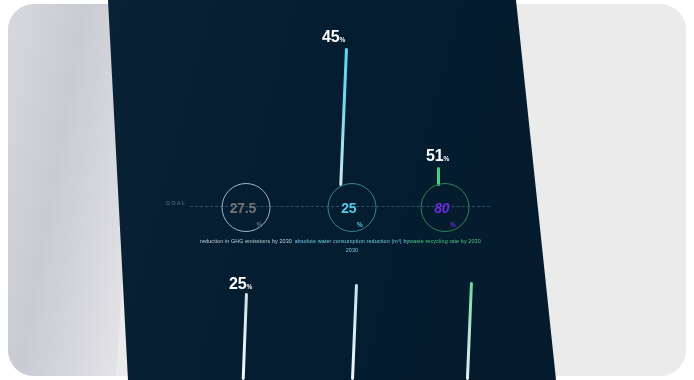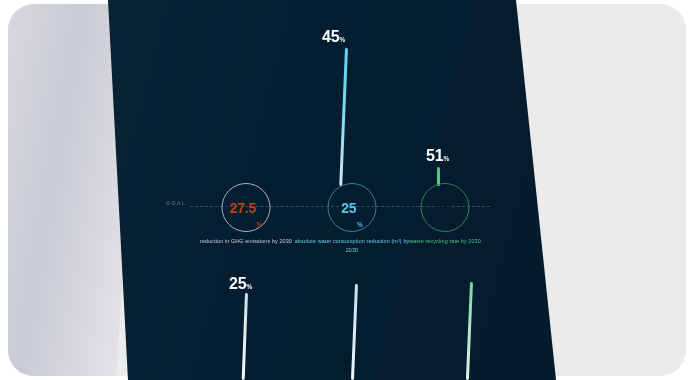--- a/index.html
+++ b/index.html
@@ -118,25 +118,25 @@
     top: 54px;
     width: 116px;
     font-size: 5.4px;
     line-height: 1.65;
     letter-spacing: 0.12px;
     text-align: center;
   }
 
   
   .c-white { border: 1.3px solid #9fb4c4; }
-  .c-white .val, .c-white .pct { color: #c2410c; }
+  .c-white .val, .c-white .pct { color: #737373; }
   .c-cyan  { border: 1.3px solid #3d7e99; }
   .c-cyan .val, .c-cyan .pct { color: #53c8ea; }
   .c-green { border: 1.3px solid #2f8259; }
-  .c-green .val, .c-green .pct { color: #0f172a; font-style: italic; }
+  .c-green .val, .c-green .pct { color: #6d28d9; font-style: italic; }
 
   .cap-white { color: #c6d3dd; }
   .cap-cyan  { color: #74cbe6; }
   .cap-green { color: #49c97f; }
 
   
   .bar {
     position: absolute;
     border-radius: 2px;
   }

